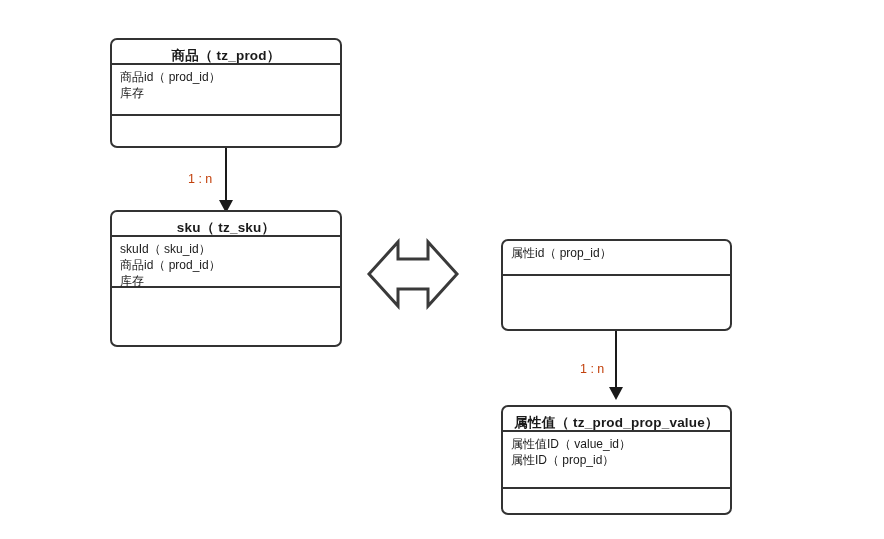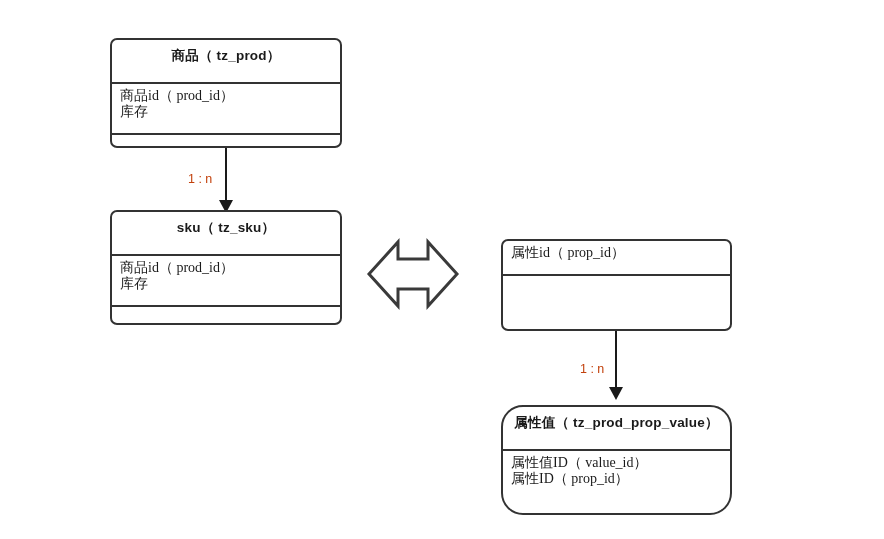--- a/index.html
+++ b/index.html
@@ -34,37 +34,36 @@
     border-radius: 7px;
     overflow: hidden;
   }
   .entity-header {
     box-sizing: border-box;
     width: 100%;
     text-align: center;
     font-weight: bold;
     font-size: 13.5px;
     line-height: 1;
-    padding: 9px 4px 19px 4px;
+    padding: 9px 4px 0 4px;
     border-bottom: 2px solid #333333;
     white-space: nowrap;
     letter-spacing: 0.2px;
   }
   .entity-attrs {
     box-sizing: border-box;
     width: 100%;
     padding: 4px 0 4px 8px;
     border-bottom: 2px solid #333333;
   }
   .attr-row {
-    font-size: 14px;
+    font-size: 12px;
     line-height: 16px;
     white-space: nowrap;
     text-align: left;
-    font-family: Liberation Serif, serif;
   }
   .entity-footer {
     box-sizing: border-box;
     width: 100%;
   }
 
   
   .connector {
     position: absolute;
   }
@@ -107,23 +106,24 @@
     </div>
     <div class="entity-footer"></div>
   </div>
 
   <div class="connector" style="left:200px; top:148px; width:60px; height:66px;">
     <div class="conn-line" style="left:25px; top:0px; height:54px;"></div>
     <div class="conn-head" style="left:19px; top:52px;"></div>
     <div class="conn-label" style="left:-12px; top:24px;">1 : n</div>
   </div>
 
-  <div class="entity" style="left:110px; top:210px; width:232px; height:115px;">
+  <div class="entity" style="left:110px; top:210px; width:232px; height:137px;">
     <div class="entity-header">sku（ tz_sku）</div>
     <div class="entity-attrs" style="height:51px;">
+      <div class="attr-row">skuId（ sku_id）</div>
       <div class="attr-row">商品id（ prod_id）</div>
       <div class="attr-row">库存</div>
     </div>
     <div class="entity-footer"></div>
   </div>
 
   <div class="double-arrow" style="left:366px; top:238px; width:94px; height:72px;">
     <svg width="94" height="72" viewBox="0 0 94 72" xmlns="http://www.w3.org/2000/svg">
       <polygon points="3,36 32,4 32,21 62,21 62,4 91,36 62,68 62,51 32,51 32,68" fill="#ffffff" stroke="#3a3a3a" stroke-width="3" stroke-linejoin="miter"></polygon>
     </svg>
@@ -135,22 +135,22 @@
     </div>
     <div class="entity-footer"></div>
   </div>
 
   <div class="connector" style="left:590px; top:331px; width:60px; height:73px;">
     <div class="conn-line" style="left:25px; top:0px; height:58px;"></div>
     <div class="conn-head" style="left:19px; top:56px;"></div>
     <div class="conn-label" style="left:-10px; top:31px;">1 : n</div>
   </div>
 
-  <div class="entity" style="left:501px; top:405px; width:231px; height:110px;border-radius:22px;">
+  <div class="entity" style="left:501px; top:405px; width:231px; height:110px;">
     <div class="entity-header">属性值（ tz_prod_prop_value）</div>
-    <div class="entity-attrs" style="height:66px;">
+    <div class="entity-attrs" style="height:57px;">
       <div class="attr-row">属性值ID（ value_id）</div>
       <div class="attr-row">属性ID（ prop_id）</div>
     </div>
     <div class="entity-footer"></div>
   </div>
 
 </div>
 
 </body></html>

